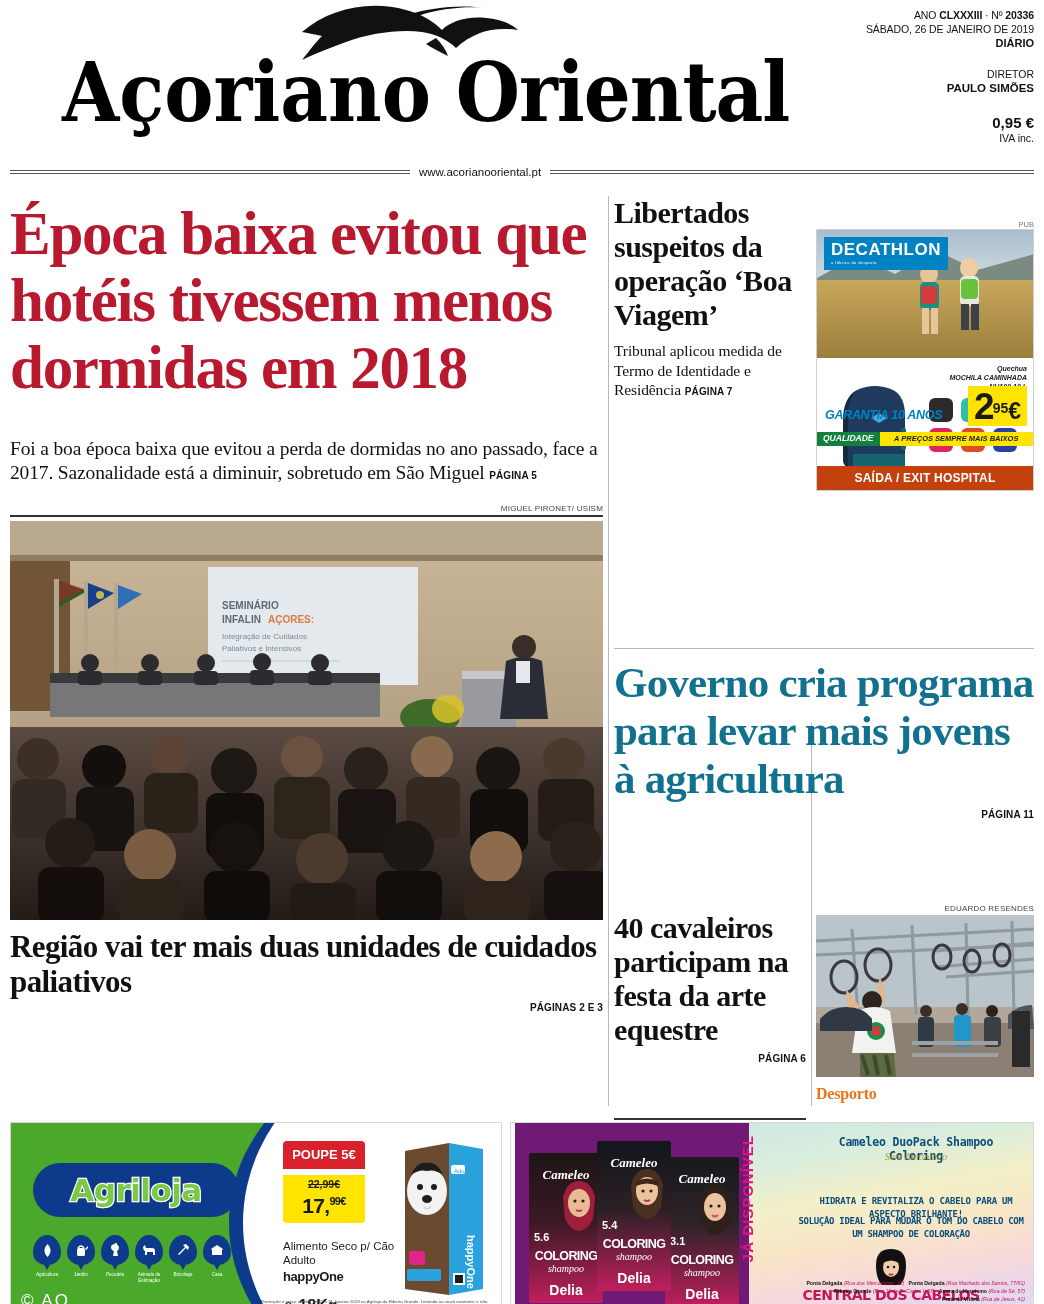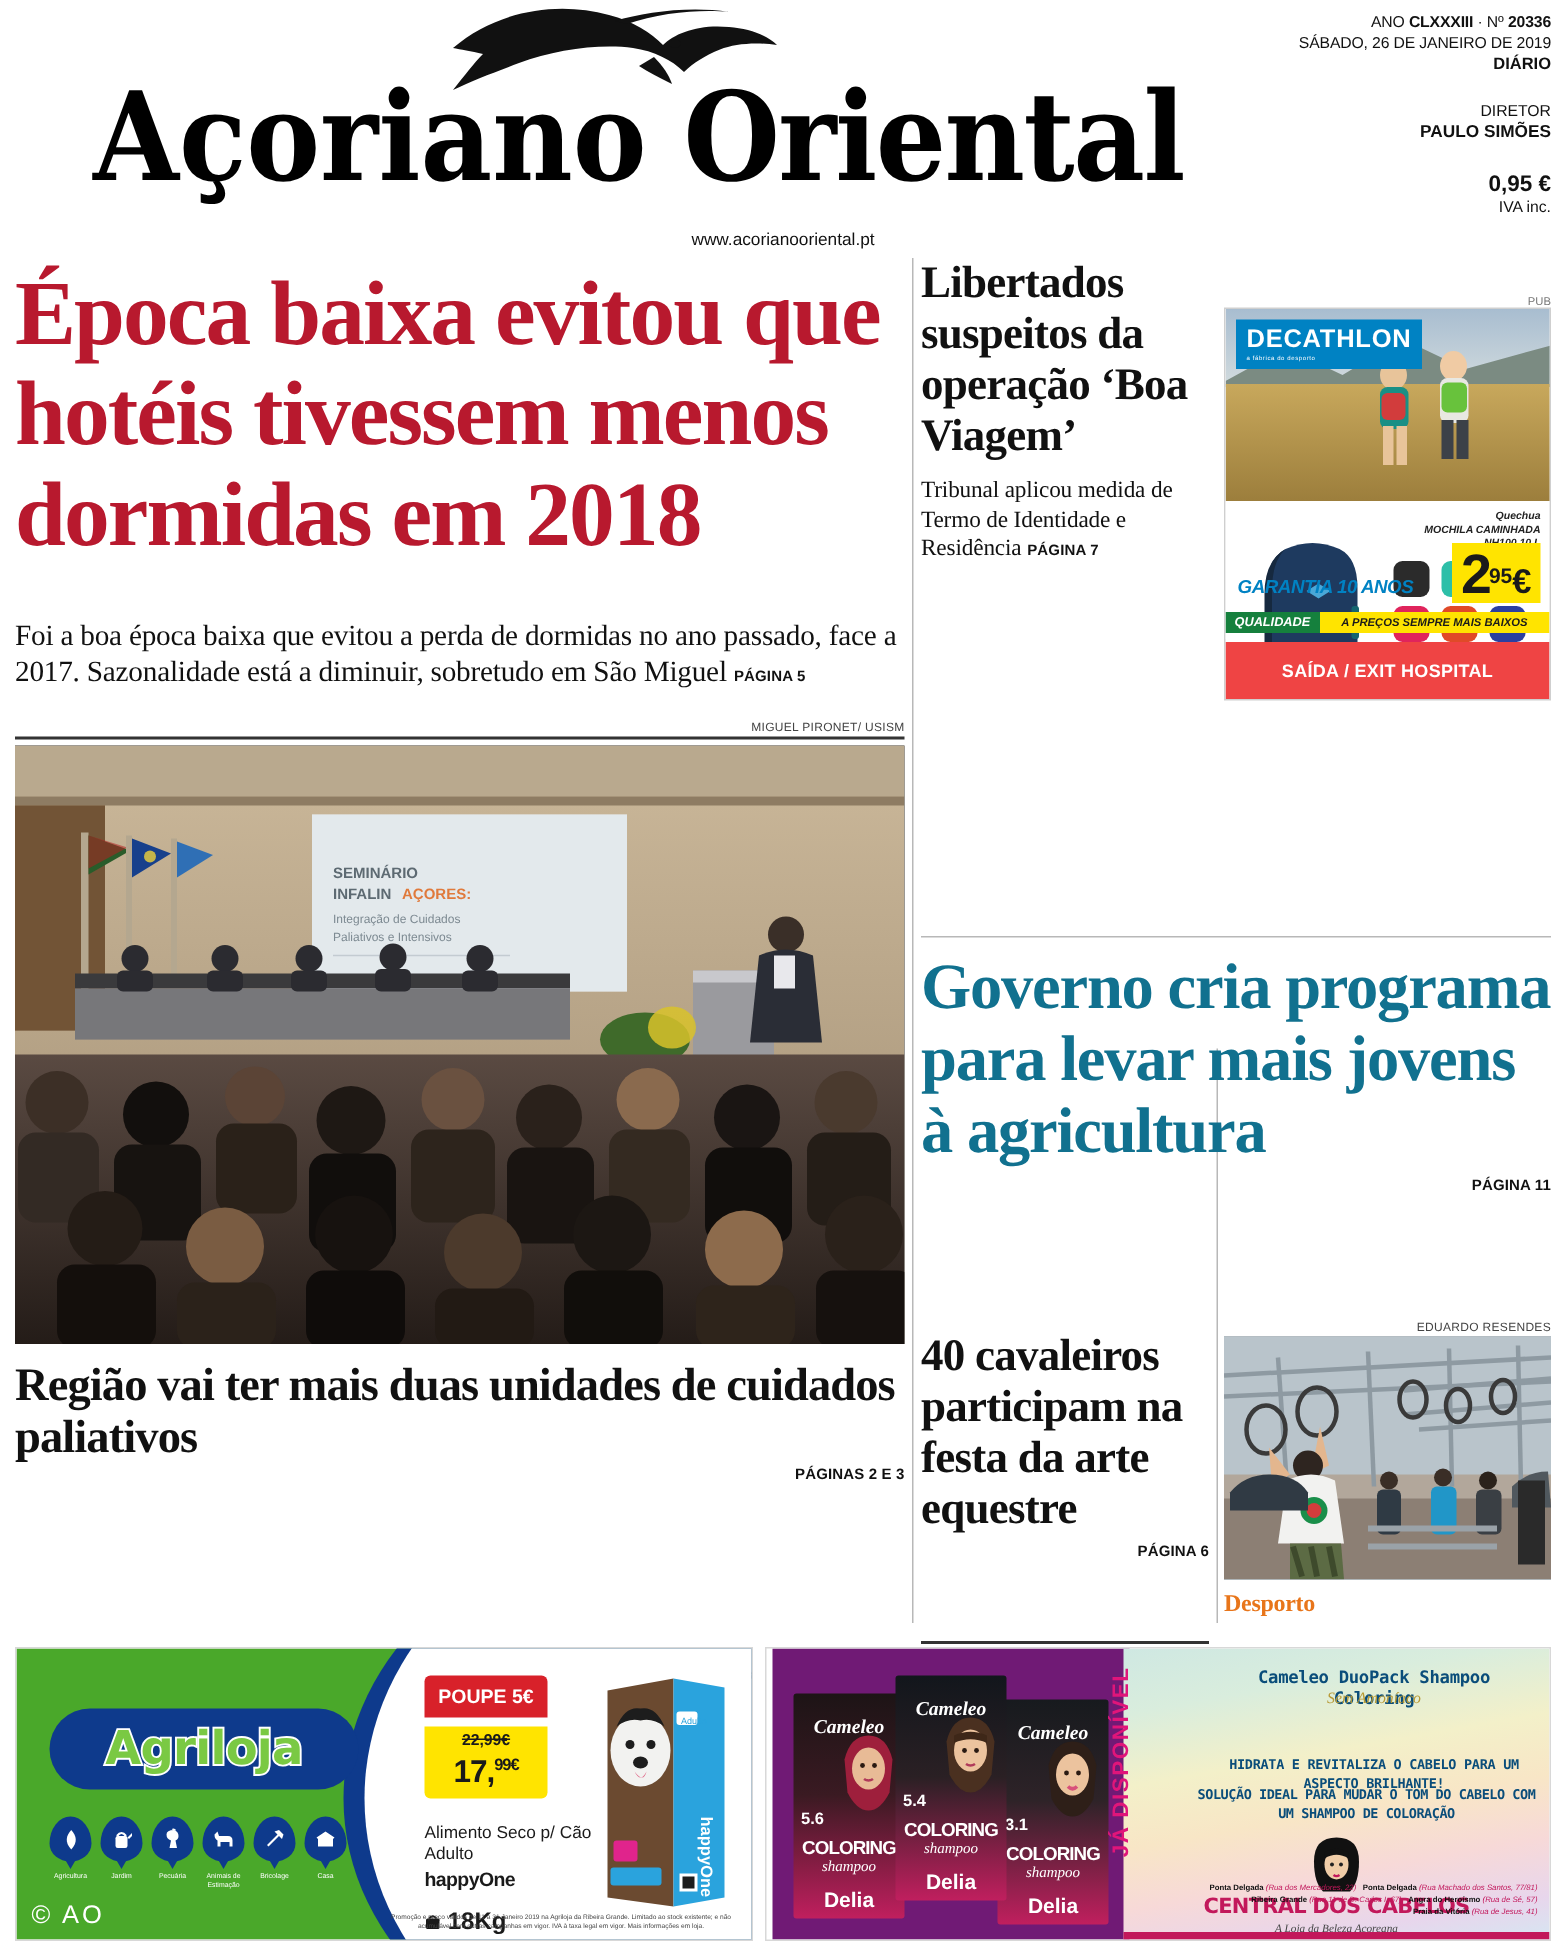--- a/index.html
+++ b/index.html
@@ -49,22 +49,22 @@
     color: #000;
     font-stretch: condensed;
   }
   .mh-title .t1 { letter-spacing: 0px; }
 
   
   .eagle { position: absolute; left: 290px; top: 2px; width: 230px; height: 62px; }
 
   
   .urlbar {
-    position: relative; height: 24px; margin: 0 10px;
-    display: flex; align-items: center; flex-direction: column;
+    position: relative; height: 24px; margin: 12px 10px;
+    display: flex; align-items: center;
   }
   .urlbar .rule { flex: 1; height: 4px; border-top: 1.5px solid #555; border-bottom: 1.5px solid #555; }
   .urlbar .url {
     font-family: "Liberation Sans", sans-serif; font-size: 11.5px;
     padding: 0 9px; white-space: nowrap; color: #111;
   }
   .urlbar .rule.short { max-width: 400px; }
 
   
   .grid { position: relative; margin: 0 10px; height: 910px; }
@@ -160,21 +160,21 @@
     position: absolute; left: 8px; bottom: 28px;
     font-family: "Liberation Sans", sans-serif; font-weight: bold; font-style: italic;
     font-size: 12.5px; color: #0082c3; letter-spacing: -0.3px;
   }
   .qual-row { position: absolute; left: 0; right: 0; bottom: 4px; height: 14px; display: flex; }
   .qual-blue { background: #15803d; color: #fff; font-family: "Liberation Sans", sans-serif;
     font-weight: bold; font-style: italic; font-size: 8.5px; padding: 1px 6px; }
   .qual-yellow { background: #ffe400; color: #1a1a1a; flex: 1; font-family: "Liberation Sans", sans-serif;
     font-weight: bold; font-style: italic; font-size: 7.5px; padding: 2px 4px; text-align: center; }
   .deca-foot {
-    position: absolute; left: 0; right: 0; bottom: 0; height: 38px; background: #ef4444;
+    position: absolute; left: 0; right: 0; bottom: 0; height: 24px; background: #c2410c;
     color: #fff; font-family: "Liberation Sans", sans-serif; font-weight: bold; font-size: 12px;
     display: flex; align-items: center; justify-content: center; letter-spacing: 0.2px;
   }
 
   
   .photo-eq { width: 218px; height: 162px; overflow: hidden; position: relative; background: #6a7a86; }
   .kicker {
     font-family: "Liberation Serif", serif; font-weight: bold; font-size: 16px;
     color: #e8751a; letter-spacing: -0.2px;
   }

